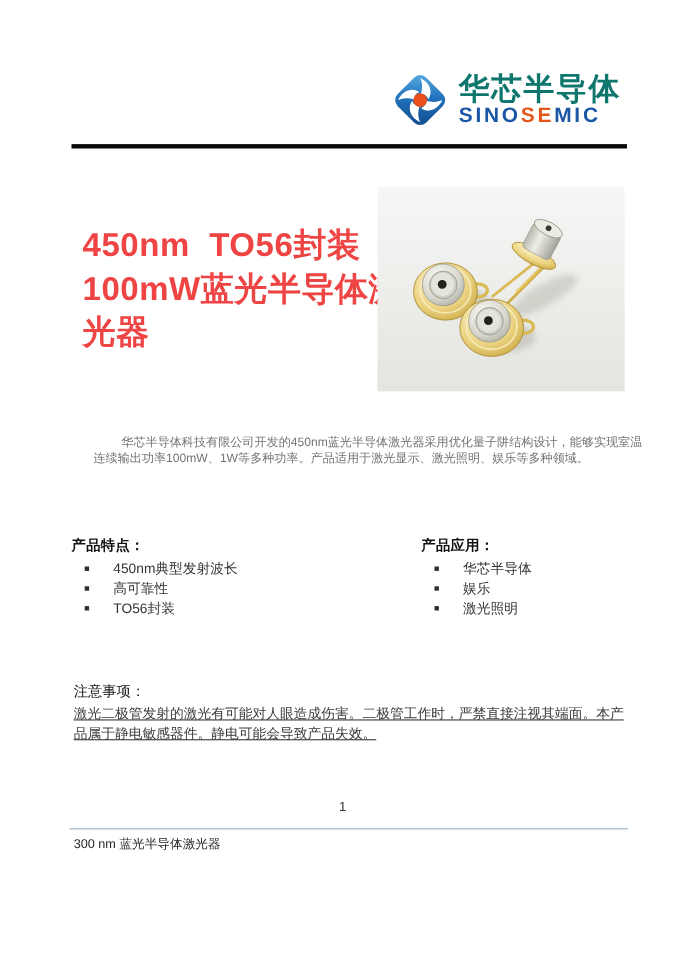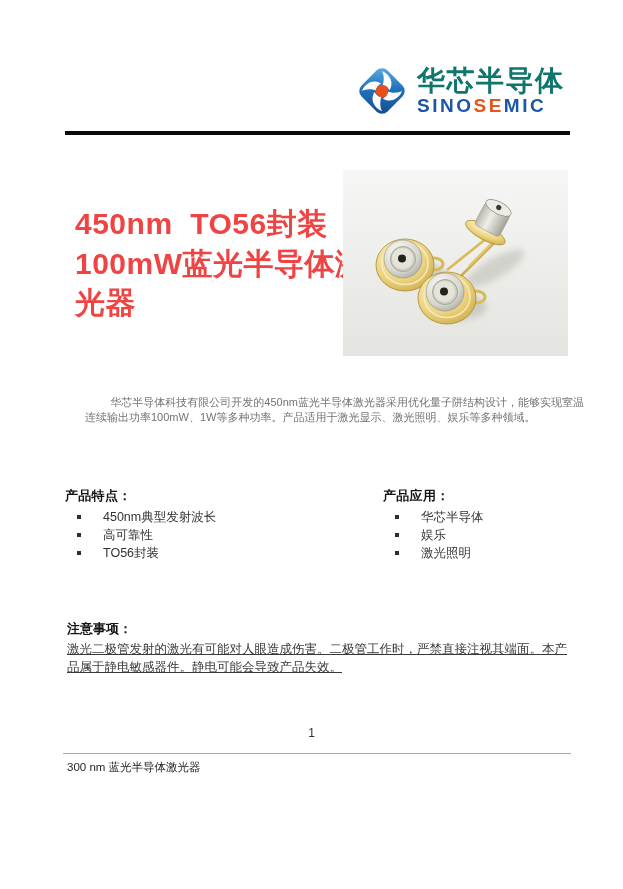--- a/index.html
+++ b/index.html
@@ -35,21 +35,21 @@
   
   .features{position:absolute;left:65px;top:487px;width:300px;}
   .applications{position:absolute;left:383px;top:487px;width:190px;}
   .col-header{font-size:13px;font-weight:700;color:#141414;letter-spacing:0.3px;}
   .bullet-list{list-style:none;margin:4px 0 0 0;padding:0;}
   .bullet-list li{display:flex;align-items:flex-start;font-size:12.5px;color:#333333;line-height:1.35;margin-top:1px;}
   .bullet{width:4px;height:4px;background:#2e2e2e;margin:6px 0 0 12px;flex:none;}
   .li-text{margin-left:22px;}
   
   .notice{position:absolute;left:67px;top:620px;width:508px;}
-  .notice-header{font-size:13px;font-weight:700;color:#141414;}
+  .notice-header{font-size:13px;font-weight:400;color:#141414;}
   .notice-body{margin-top:3px;font-size:12.5px;line-height:1.4;color:#3a3a3a;text-decoration:underline;}
   
   .page-number{position:absolute;left:0;top:726px;width:623px;text-align:center;font-size:12px;color:#333333;}
   .footer-text{position:absolute;left:67px;top:760px;font-size:11.5px;color:#262626;}
 </style>
 </head>
 <body>
 
 <div class="page">
 

